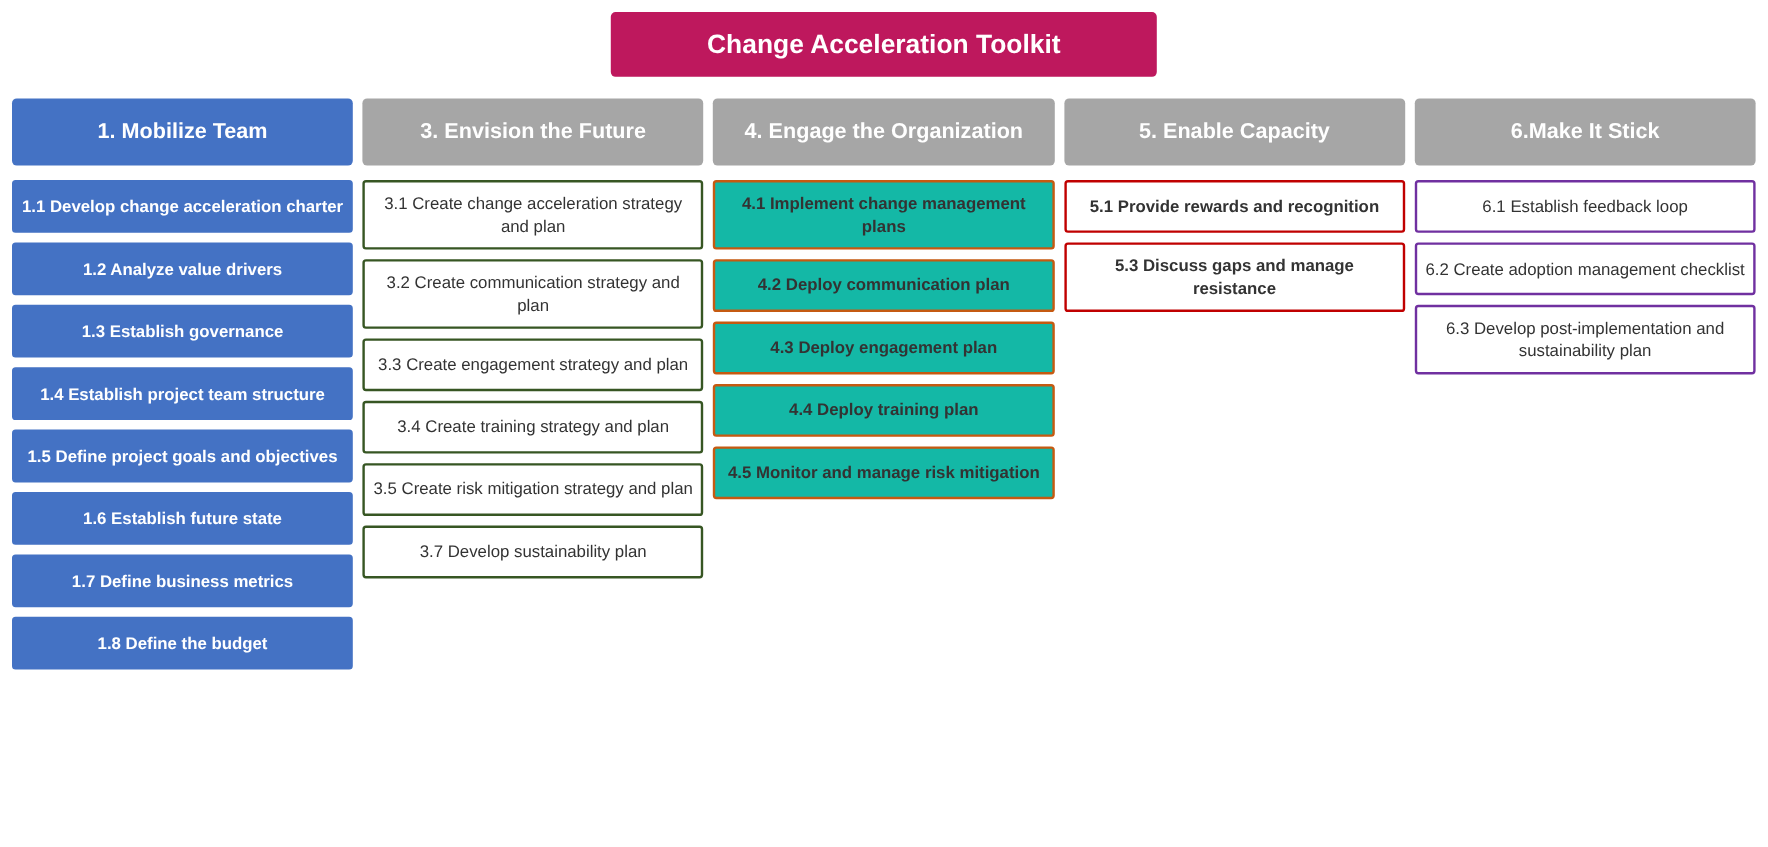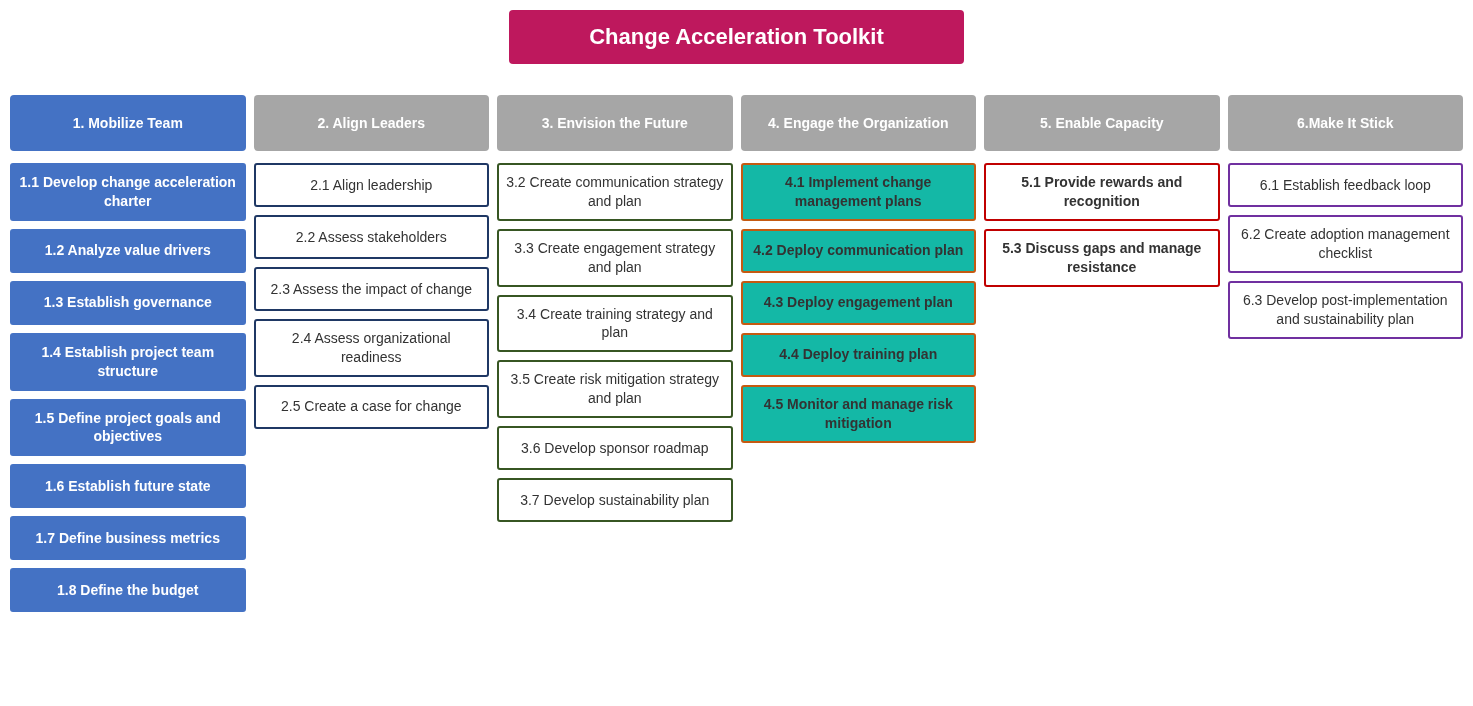--- a/index.html
+++ b/index.html
@@ -39,31 +39,30 @@
       display: flex;
       flex-direction: column;
       align-items: center;
       gap: 0;
     }
     
     .col-header {
       width: 100%;
       text-align: center;
       padding: 10px 6px;
-      font-size: 14px;
+      font-size: 18px;
       font-weight: bold;
       color: #fff;
       border-radius: 4px;
       margin-bottom: 12px;
       min-height: 56px;
       display: flex;
       align-items: center;
       justify-content: center;
       line-height: 1.3;
-      margin-top: 13px;
     }
     .col-header.blue { background: #4472C4; }
     .col-header.gray { background: #A6A6A6; }
 
     
     .card {
       width: 100%;
       text-align: center;
       padding: 8px 6px;
       font-size: 14px;
@@ -132,34 +131,26 @@
         <div class="card card-blue-fill">1.1 Develop change acceleration charter</div>
         <div class="card card-blue-fill">1.2 Analyze value drivers</div>
         <div class="card card-blue-fill">1.3 Establish governance</div>
         <div class="card card-blue-fill">1.4 Establish project team structure</div>
         <div class="card card-blue-fill">1.5 Define project goals and objectives</div>
         <div class="card card-blue-fill">1.6 Establish future state</div>
         <div class="card card-blue-fill">1.7 Define business metrics</div>
         <div class="card card-blue-fill">1.8 Define the budget</div>
       </div>
       <div class="column">
-        <div class="col-header gray">2. Align Leaders</div>
-        <div class="card card-darkblue-border">2.1 Align leadership</div>
-        <div class="card card-darkblue-border">2.2 Assess stakeholders</div>
-        <div class="card card-darkblue-border">2.3 Assess the impact of change</div>
-        <div class="card card-darkblue-border">2.4 Assess organizational readiness</div>
-        <div class="card card-darkblue-border">2.5 Create a case for change</div>
-      </div>
-      <div class="column">
         <div class="col-header gray">3. Envision the Future</div>
+        <div class="card card-green-border">3.1 Create change acceleration strategy and plan</div>
         <div class="card card-green-border">3.2 Create communication strategy and plan</div>
         <div class="card card-green-border">3.3 Create engagement strategy and plan</div>
         <div class="card card-green-border">3.4 Create training strategy and plan</div>
         <div class="card card-green-border">3.5 Create risk mitigation strategy and plan</div>
-        <div class="card card-green-border">3.6 Develop sponsor roadmap</div>
         <div class="card card-green-border">3.7 Develop sustainability plan</div>
       </div>
       <div class="column">
         <div class="col-header gray">4. Engage the Organization</div>
         <div class="card card-orange-border">4.1 Implement change management plans</div>
         <div class="card card-orange-border">4.2 Deploy communication plan</div>
         <div class="card card-orange-border">4.3 Deploy engagement plan</div>
         <div class="card card-orange-border">4.4 Deploy training plan</div>
         <div class="card card-orange-border">4.5 Monitor and manage risk mitigation</div>
       </div>

